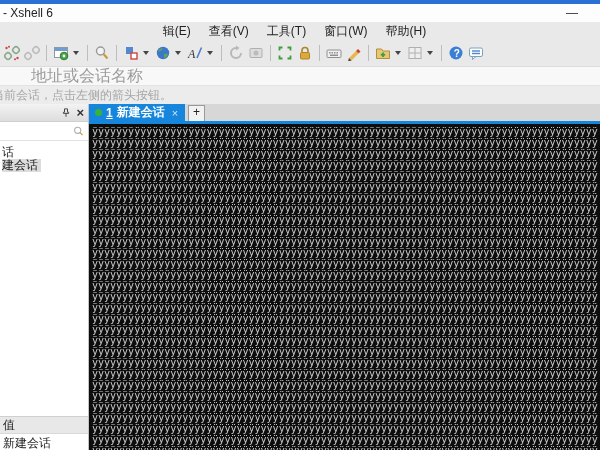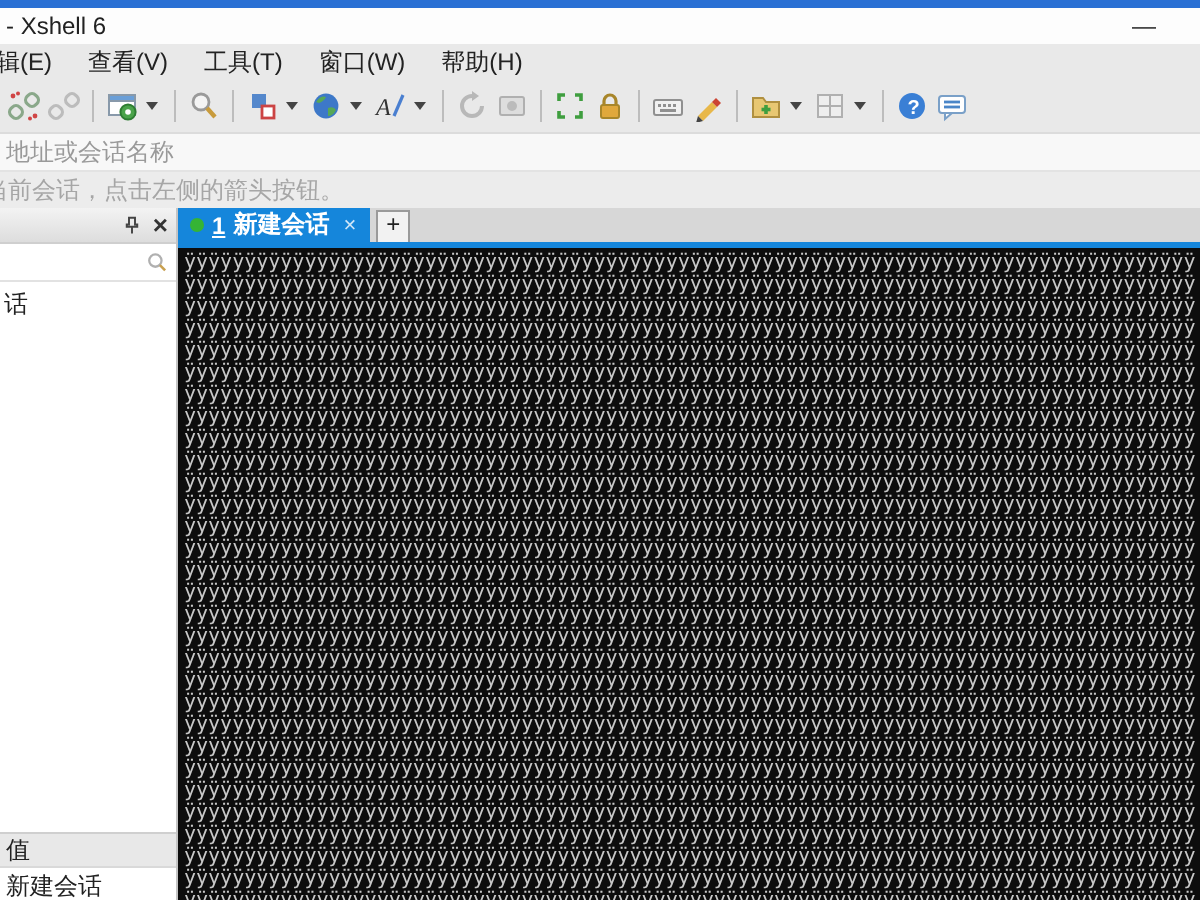--- a/index.html
+++ b/index.html
@@ -1,33 +1,33 @@
 <!DOCTYPE html>
 <html><head>
 <meta charset="utf-8">
 <style>
   html,body{margin:0;padding:0;background:#fff;}
   .window{width:600px;height:450px;position:relative;overflow:hidden;
     font-family:"Liberation Sans",sans-serif;font-size:12px;background:#fff;color:#222;}
   .accent{height:4px;background:#2a70d4;}
   .titlebar{height:18px;background:#fdfdfd;display:flex;align-items:center;padding-left:3px;}
   .minbtn{margin-left:auto;margin-right:22px;color:#333;font-size:12px;line-height:1;}
-  .menubar{height:18px;background:#e9e9e9;display:flex;align-items:center;}
+  .menubar{height:18px;background:#e9e9e9;display:flex;align-items:center;justify-content:center;}
   .menu-item{padding:0 9px;white-space:nowrap;}
   .menu-item:first-child{margin-left:-4px;padding-left:2px;}
   .toolbar{height:26px;background:#e9e9e9;display:flex;align-items:center;padding-left:2px;
     border-bottom:1px solid #dcdcdc;}
   .tbtn{display:flex;align-items:center;padding:2px 2px;}
   .tbtn svg{width:16px;height:16px;display:block;}
   .dd{width:0;height:0;border-left:3px solid transparent;border-right:3px solid transparent;
     border-top:4px solid #444;margin:0 2px 0 4px;}
   .sep{width:1px;height:16px;background:#bdbdbd;margin:0 4px;}
   .addressrow{height:18px;background:#f8f8f8;border-bottom:1px solid #e3e3e3;display:flex;align-items:center;}
   .addressrow input{border:none;outline:none;background:transparent;width:100%;
-    font-family:"Liberation Sans",sans-serif;font-size:12px;color:#333;padding:0 0 0 3px;}
+    font-family:"Liberation Sans",sans-serif;font-size:16px;color:#333;padding:0 0 0 3px;margin-left:28px;}
   .addressrow input::placeholder{color:#9a9a9a;opacity:1;}
   .inforow{height:18px;background:#ececec;color:#a6a6a6;display:flex;align-items:center;overflow:hidden;}
   .inforow span{margin-left:-8px;white-space:nowrap;}
   .main{display:flex;height:348px;}
   .sidebar{width:88px;min-width:88px;background:#fff;border-right:1px solid #c4c4c4;
     display:flex;flex-direction:column;overflow:hidden;}
   .side-header{height:17px;min-height:17px;background:linear-gradient(#f3f3f3,#dddddd);
     display:flex;align-items:center;justify-content:flex-end;gap:4px;padding-right:4px;
     border-bottom:1px solid #cfcfcf;}
   .side-header svg{width:12px;height:12px;display:block;}
@@ -247,20 +247,23 @@
         <input type="text" style="">
         <svg viewBox="0 0 16 16">
             <circle cx="7" cy="6.5" r="3.8" fill="none" stroke="#b0b0b0" stroke-width="1.4"></circle>
             <line x1="9.8" y1="9.3" x2="13" y2="12.5" stroke="#c8a050" stroke-width="1.6"></line>
           </svg>
       </div>
       <div class="tree">
         <div class="tree-item">
           <span class="lbl">话</span>
         </div>
+        <div class="tree-item sel">
+          <span class="lbl">建会话</span>
+        </div>
       </div>
       <div class="spacer"></div>
       <div>
         <div class="props-header">值</div>
         <div class="props-row">新建会话</div>
       </div>
     </div>
 
     <div class="termcol">
       <div class="tabstrip">

